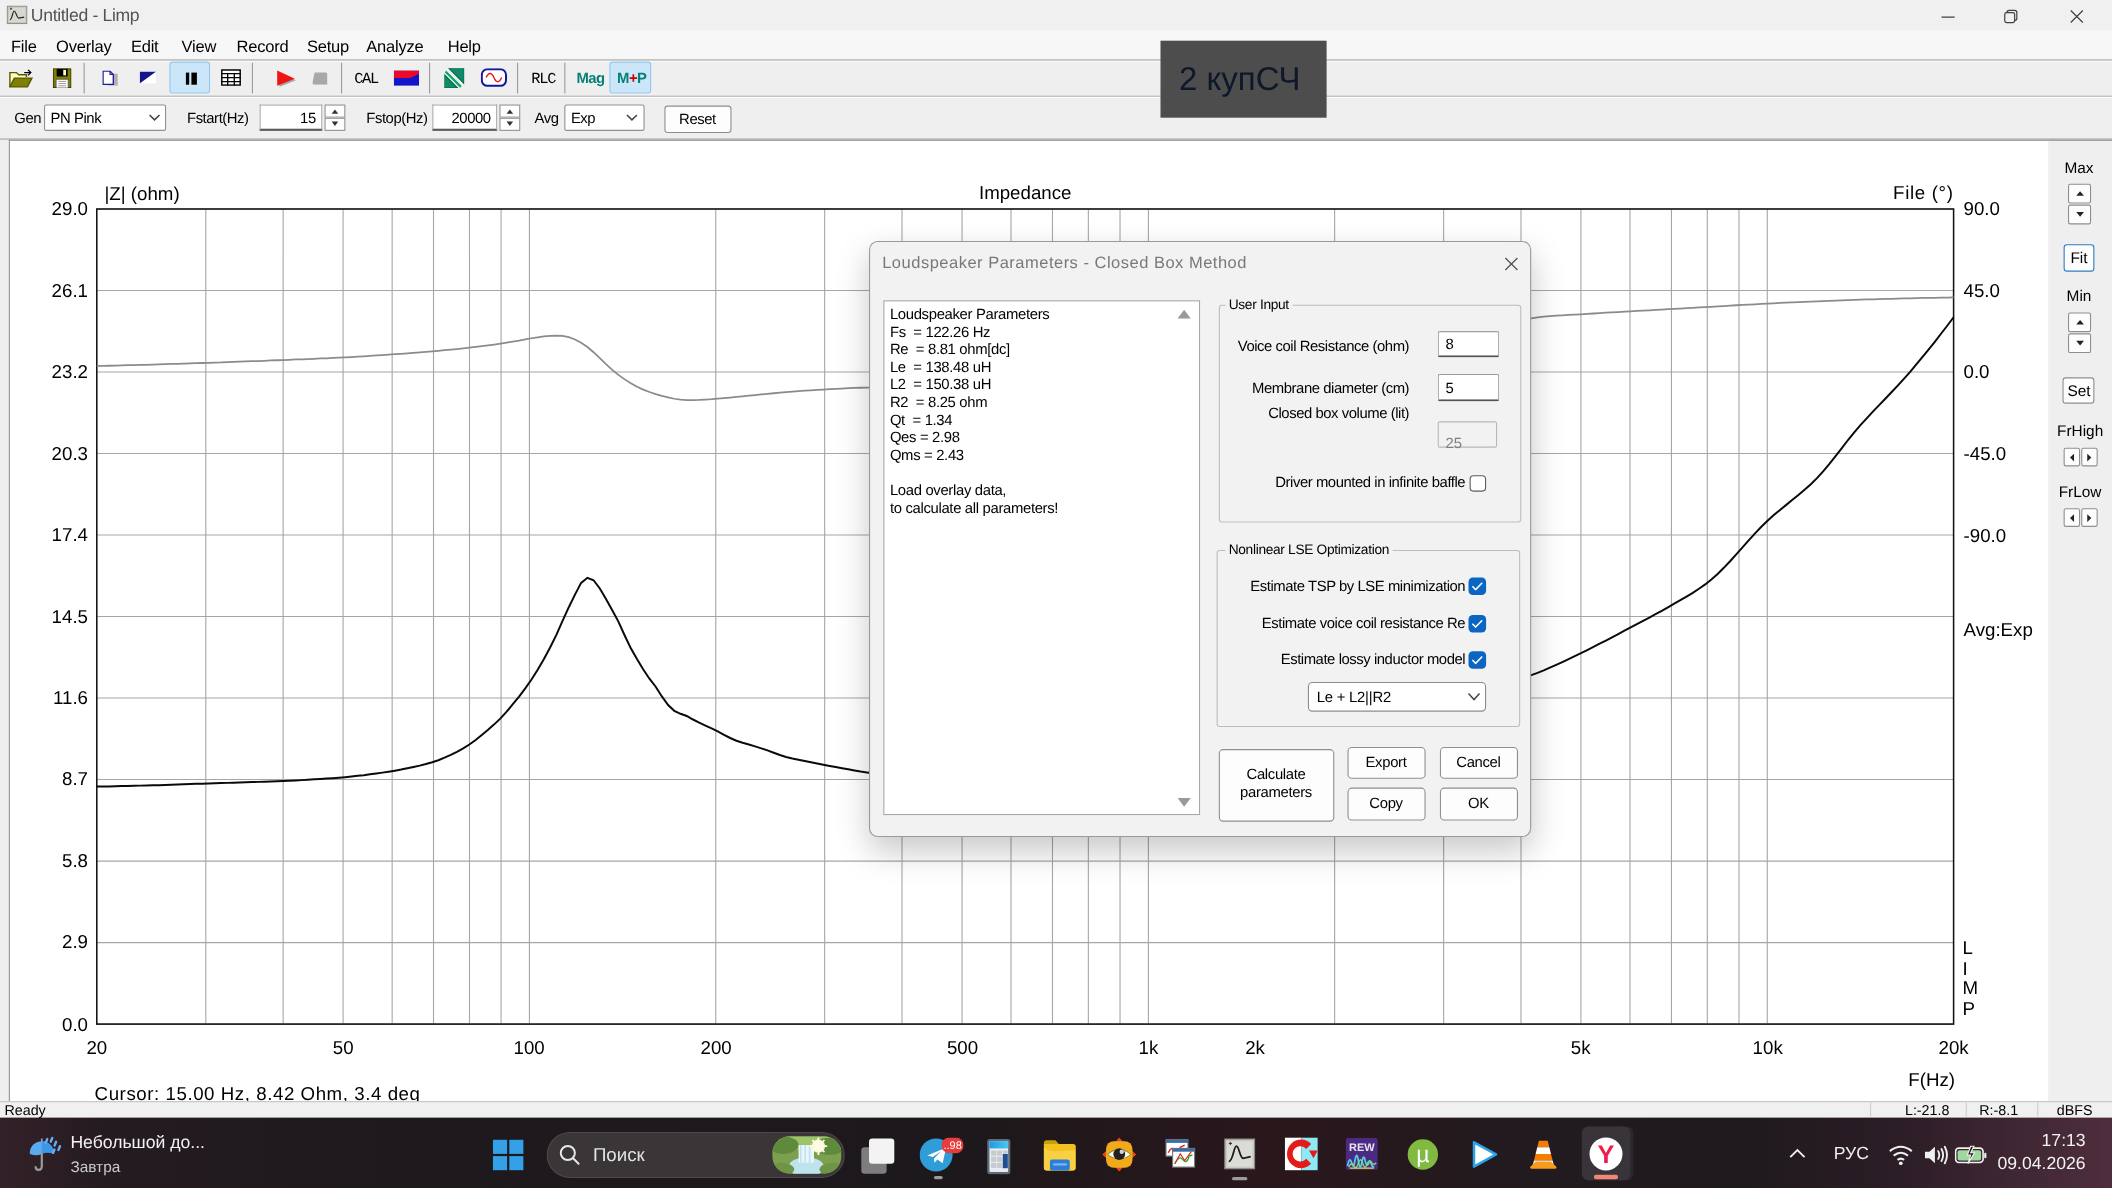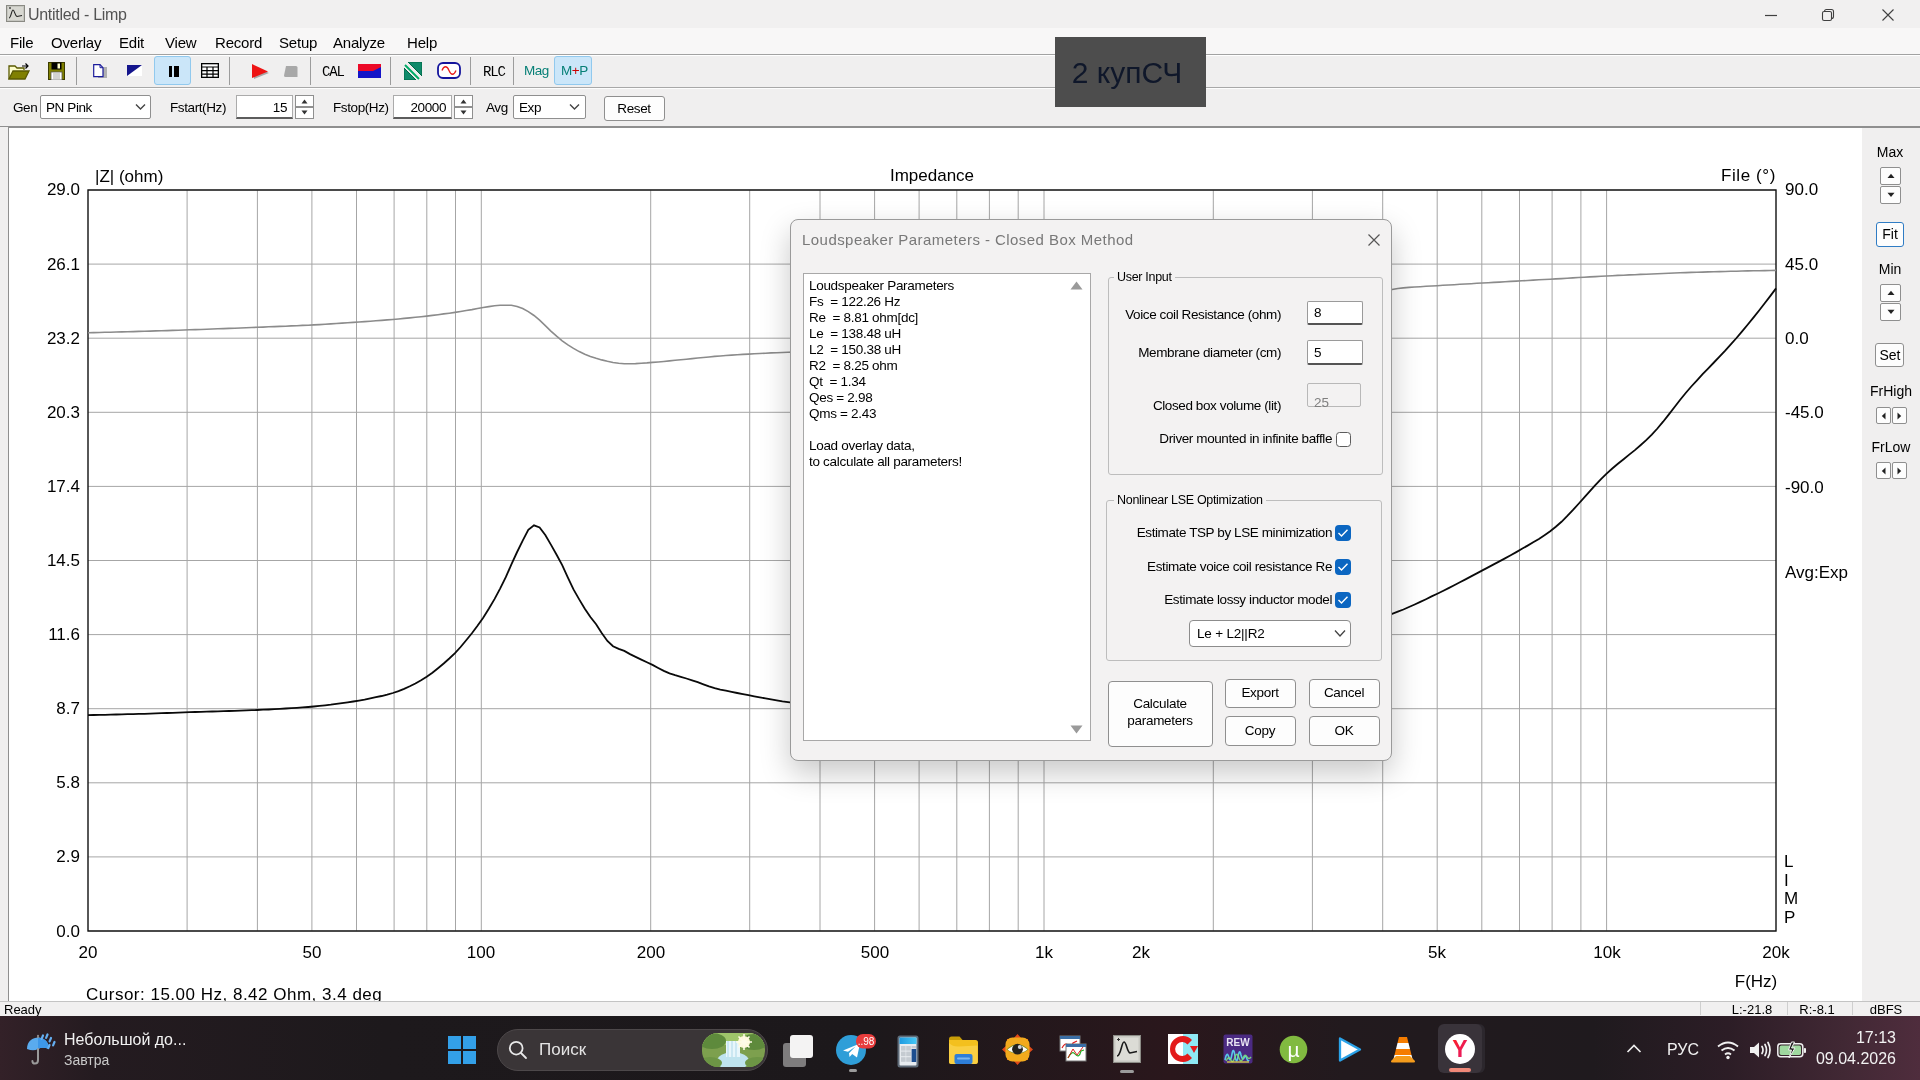--- a/index.html
+++ b/index.html
@@ -103,24 +103,24 @@
  <path d="M1 3 L15 17" stroke="#0a6" stroke-width="2"></path>
 </svg>
 
 <svg class="abs" style="left:437px;top:62px" width="24" height="17" viewBox="0 0 24 17">
  <rect x="1" y="1" width="22" height="15" rx="5" fill="#fff" stroke="#14149c" stroke-width="1.8"></rect>
  <path d="M5 8.5 C7 3.5 10 3.5 12 8.5 C14 13.5 17 13.5 19 8.5" fill="none" stroke="#e81c1c" stroke-width="1.3"></path>
 </svg>
 
 <div class="tx" style="left:483px;top:64px;font-size:14px;font-family:'Liberation Mono',monospace;letter-spacing:-1.2px">RLC</div>
 
-<div class="tx" style="left:524px;top:63px;font-size:13.5px;font-weight:400;letter-spacing:-0.5px;color:#067f76">Mag</div>
+<div class="tx" style="left:524px;top:63px;font-size:13.5px;font-weight:700;letter-spacing:-0.5px;color:#067f76">Mag</div>
 
 <div class="abs" style="left:554px;top:56px;width:38px;height:29px;background:#cbe6f9;border:1px solid #91c9ee;border-radius:3px"></div>
-<div class="tx" style="left:561px;top:63px;font-size:13.5px;font-weight:400;letter-spacing:-0.5px;color:#067f76">M<span style="color:#c00">+</span>P</div>
+<div class="tx" style="left:561px;top:63px;font-size:13.5px;font-weight:700;letter-spacing:-0.5px;color:#067f76">M<span style="color:#c00">+</span>P</div>
 
 <div class="abs" style="left:0;top:91px;width:1920px;height:36px;background:#f0efef;border-bottom:1px solid #8f8f8f"></div>
 <div class="tx" style="left:13px;top:100px;font-size:13.5px;letter-spacing:-0.4px">Gen</div>
 <div class="abs" style="left:40px;top:95px;width:111px;height:24px;background:#fff;border:1px solid #8f8f8f;border-radius:2px"></div>
 <div class="tx" style="left:46px;top:100px;font-size:13.5px;letter-spacing:-0.4px">PN Pink</div>
 <svg class="abs" style="left:135px;top:103px" width="11" height="8">
     <path d="M1 1.5 L5.5 6 L10 1.5" fill="none" stroke="#444" stroke-width="1.4"></path>
   </svg>
 <div class="tx" style="left:170px;top:100px;font-size:13.5px;letter-spacing:-0.4px">Fstart(Hz)</div>
 <div class="abs" style="left:236px;top:95px;width:57px;height:24px;background:#fff;border:1px solid #ababab;border-bottom:2px solid #5c5c5c"></div>
@@ -282,21 +282,21 @@
   </svg>
 
 <div class="abs" style="left:1108px;top:277px;width:275px;height:198px;border:1px solid #bdbdbd;border-radius:3px"></div>
 <div class="tx" style="left:1114px;top:270px;font-size:12.5px;letter-spacing:-0.3px;background:#f3f2f2;padding:0 3px">User Input</div>
 <div class="tx" style="left:1281px;top:307px;font-size:13.5px;letter-spacing:-0.4px;transform:translateX(-100%)">Voice coil Resistance (ohm)</div>
 <div class="abs" style="left:1307px;top:301px;width:56px;height:24px;background:#fff;border:1px solid #9a9a9a;border-bottom:2px solid #545454;border-radius:2px"></div>
 <div class="tx" style="left:1314px;top:305px;font-size:13.5px">8</div>
 <div class="tx" style="left:1281px;top:345px;font-size:13.5px;letter-spacing:-0.4px;transform:translateX(-100%)">Membrane diameter (cm)</div>
 <div class="abs" style="left:1307px;top:340px;width:56px;height:25px;background:#fff;border:1px solid #9a9a9a;border-bottom:2px solid #545454;border-radius:2px"></div>
 <div class="tx" style="left:1314px;top:345px;font-size:13.5px">5</div>
-<div class="tx" style="left:1281px;top:398px;font-size:13.5px;letter-spacing:-0.4px;transform:translateX(-100%)">Closed box volume (lit)</div>
+<div class="tx" style="left:1281px;top:368px;font-size:13.5px;letter-spacing:-0.4px;transform:translateX(-100%)">Closed box volume (lit)</div>
 <div class="abs" style="left:1307px;top:383px;width:54px;height:24px;background:#f3f2f2;border:1px solid #b8b8b8;border-radius:2px"></div>
 <div class="tx" style="left:1314px;top:395px;font-size:13.5px;color:#7f7f7f">25</div>
 <div class="tx" style="left:1332px;top:431px;font-size:13.5px;letter-spacing:-0.4px;transform:translateX(-100%)">Driver mounted in infinite baffle</div>
 <div class="abs" style="left:1336px;top:432px;width:15px;height:15px;background:#fff;border:1.4px solid #5c5c5c;border-radius:3.5px"></div>
 
 <div class="abs" style="left:1106px;top:500px;width:276px;height:161px;border:1px solid #bdbdbd;border-radius:3px"></div>
 <div class="tx" style="left:1114px;top:493px;font-size:12.5px;letter-spacing:-0.3px;background:#f3f2f2;padding:0 3px">Nonlinear LSE Optimization</div>
 <div class="tx" style="left:1332px;top:525px;font-size:13.5px;letter-spacing:-0.4px;transform:translateX(-100%)">Estimate TSP by LSE minimization</div>
 <div class="abs" style="left:1335px;top:525px;width:16px;height:16px;background:#0b66c1;border-radius:4px"></div>
 <svg class="abs" style="left:1338px;top:529px" width="10" height="8">

